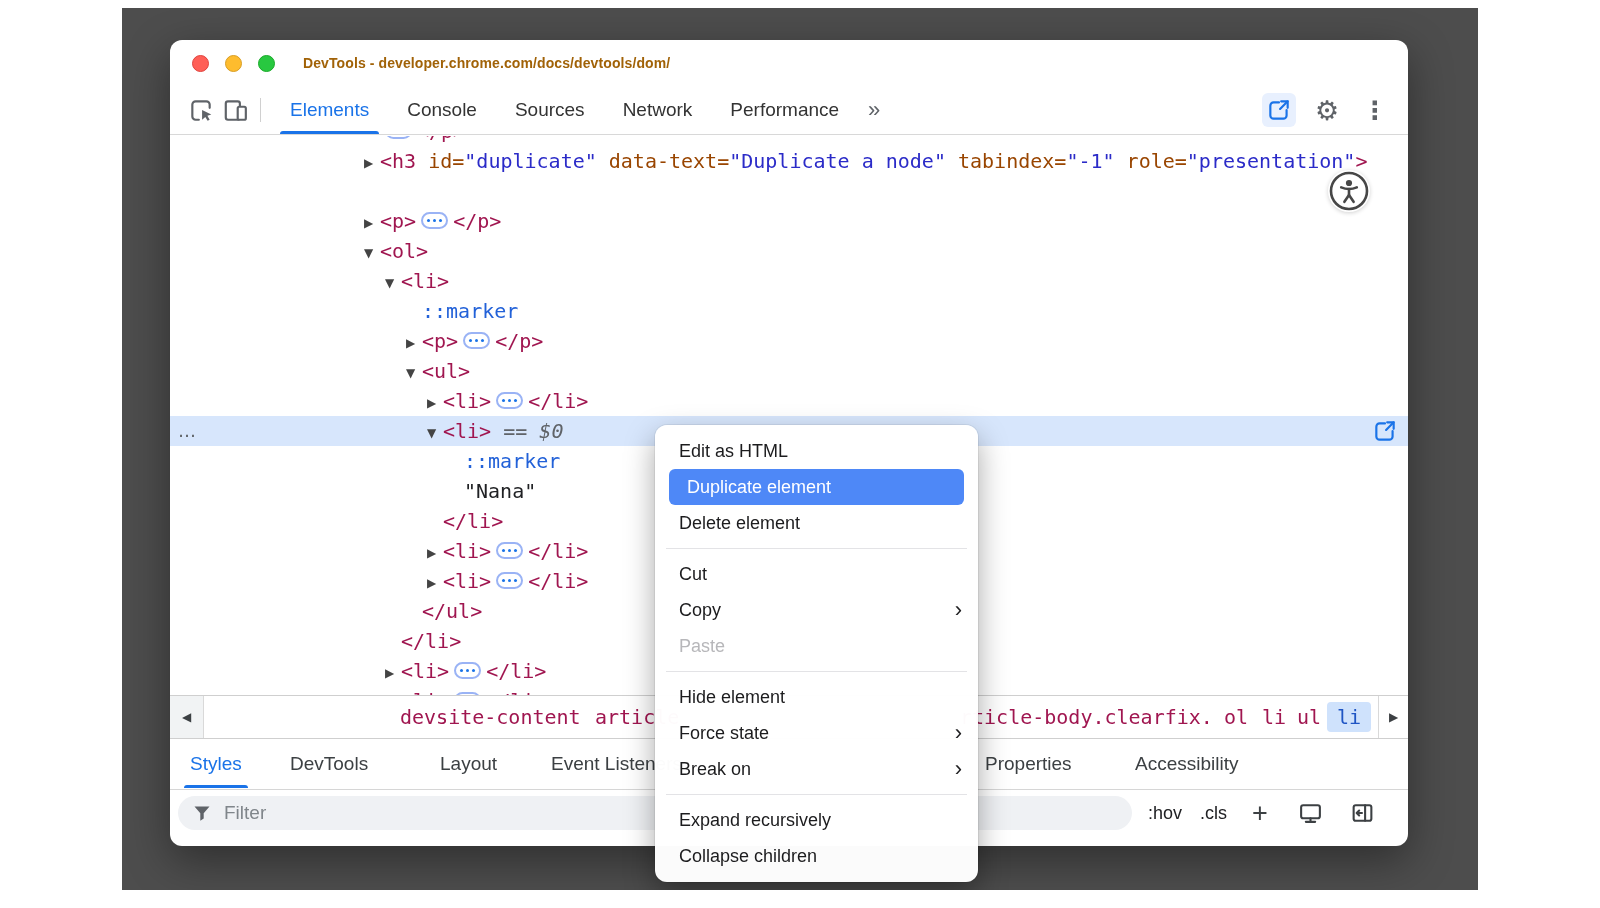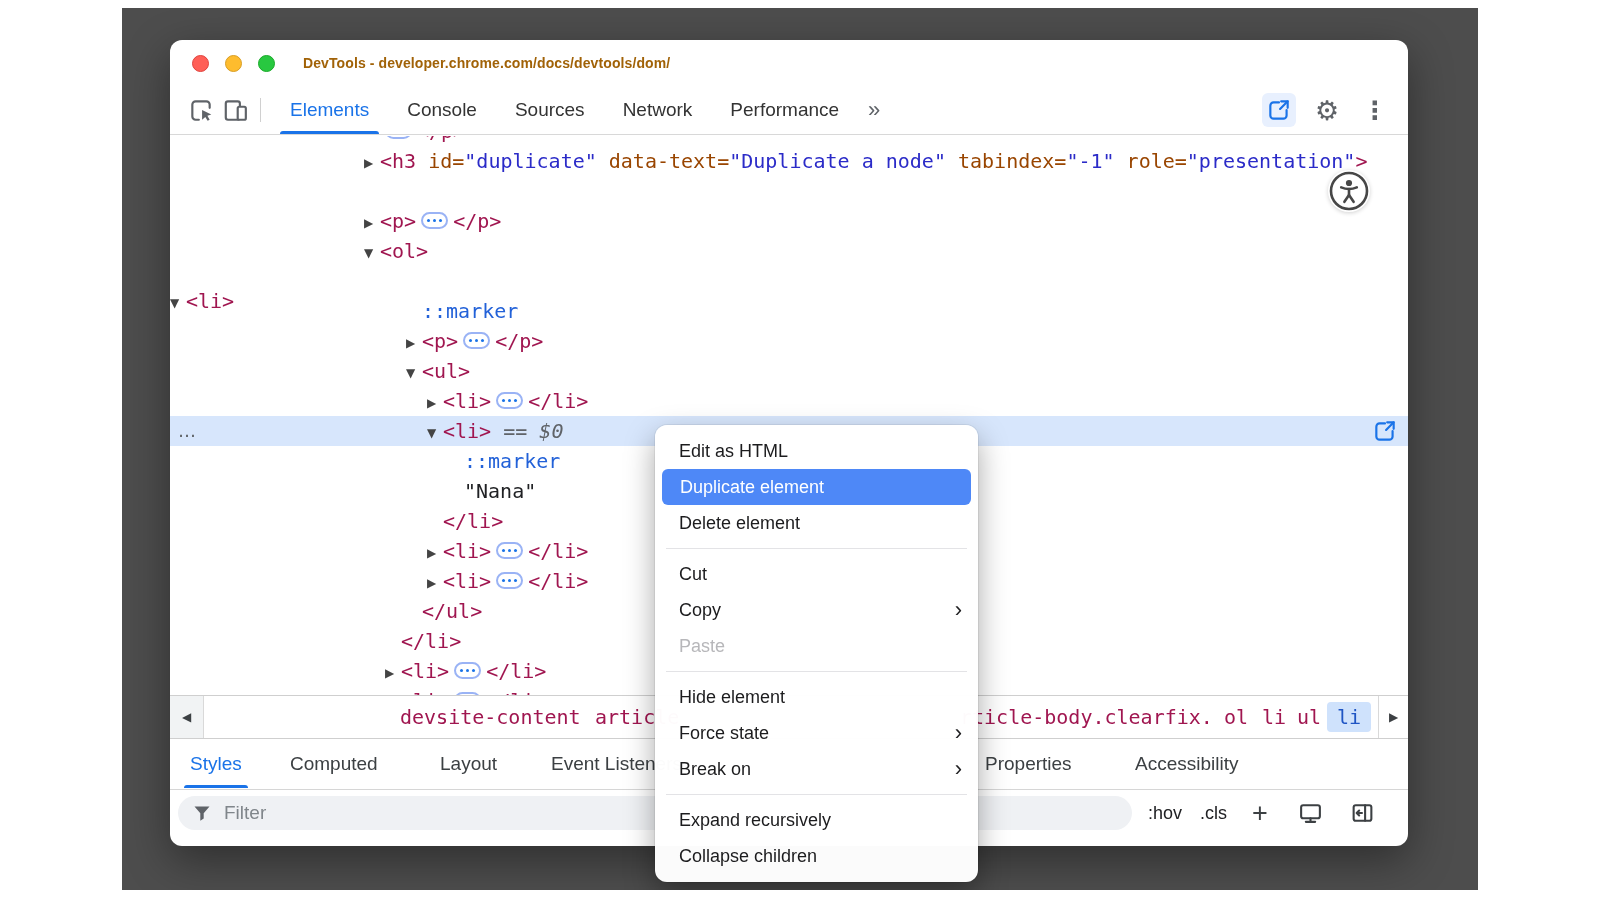--- a/index.html
+++ b/index.html
@@ -81,21 +81,21 @@
     background:#eff1f4;display:flex;align-items:center;padding-left:14px}
   .filter-ph{font-size:19px;color:#80868b;margin-left:12px}
   .fb-ctl{position:absolute;top:50%;transform:translateY(-50%);font-size:18px;color:#202124}
   .fb-plus{font-size:27px;color:#3c4043;font-weight:400}
   
   .ctxmenu{position:absolute;left:533px;top:417px;width:323px;padding:8px 0;
     background:rgba(255,255,255,.98);border-radius:12px;
     box-shadow:0 12px 30px rgba(0,0,0,.35),0 0 0 1px rgba(0,0,0,.06)}
   .mitem{position:relative;height:36px;line-height:36px;padding-left:24px;font-size:18px;
     color:#1c1c1e;white-space:nowrap}
-  .mitem.hl{margin:0 7px;padding-left:18px;background:var(--mhl);color:#fff;border-radius:6px}
+  .mitem.hl{margin:0 14px;padding-left:18px;background:var(--mhl);color:#fff;border-radius:6px}
   .mitem.dis{color:#b7b7ba}
   .chev{position:absolute;right:16px;top:0;font-size:22px;color:#1f1f21}
   .msep{height:1px;background:#e3e3e6;margin:7px 11px}
   svg{display:block}
 </style>
 </head>
 <body>
 
 <div class="backdrop">
   <div class="window">
@@ -144,21 +144,21 @@
             <span class="kebab">⋮</span>
           </span>
       </div>
     </div>
 
     <div class="tree" id="dom-tree">
         <div class="tree-row" style="top: -20px; padding-left: 194px;"><span class="arr"></span><span class="pill"></span><span class="seg-tag">&lt;/p&gt;</span></div>
         <div class="tree-row" style="top: 10px; padding-left: 194px;"><span class="arr">▶</span><span class="seg-tag">&lt;h3 </span><span class="seg-attr">id=</span><span class="seg-val">"duplicate"</span><span class="seg-attr"> data-text=</span><span class="seg-val">"Duplicate a node"</span><span class="seg-attr"> tabindex=</span><span class="seg-val">"-1"</span><span class="seg-attr"> role=</span><span class="seg-val">"presentation"</span><span class="seg-tag">&gt;</span></div>
         <div class="tree-row" style="top: 70px; padding-left: 194px;"><span class="arr">▶</span><span class="seg-tag">&lt;p&gt;</span><span class="pill"><i></i></span><span class="seg-tag">&lt;/p&gt;</span></div>
         <div class="tree-row" style="top: 100px; padding-left: 194px;"><span class="arr">▼</span><span class="seg-tag">&lt;ol&gt;</span></div>
-        <div class="tree-row" style="top: 130px;  margin-top: 20px;"><span class="arr">▼</span><span class="seg-tag">&lt;li&gt;</span></div>
+        <div class="tree-row" style="top: 130px; padding-left: 215px;"><span class="arr">▼</span><span class="seg-tag">&lt;li&gt;</span></div>
         <div class="tree-row" style="top: 160px; padding-left: 236px;"><span class="arr"></span><span class="seg-pseudo">::marker</span></div>
         <div class="tree-row" style="top: 190px; padding-left: 236px;"><span class="arr">▶</span><span class="seg-tag">&lt;p&gt;</span><span class="pill"><i></i></span><span class="seg-tag">&lt;/p&gt;</span></div>
         <div class="tree-row" style="top: 220px; padding-left: 236px;"><span class="arr">▼</span><span class="seg-tag">&lt;ul&gt;</span></div>
         <div class="tree-row" style="top: 250px; padding-left: 257px;"><span class="arr">▶</span><span class="seg-tag">&lt;li&gt;</span><span class="pill"><i></i></span><span class="seg-tag">&lt;/li&gt;</span></div>
         <div class="tree-row selected" style="top: 280px; padding-left: 257px;"><span class="arr">▼</span><span class="seg-tag">&lt;li&gt;</span><span class="seg-meta"> == </span><span class="seg-dollar">$0</span><span class="gutter-dots">…</span><span class="row-badge"><svg width="26" height="26" viewBox="0 0 24 24" fill="none" stroke="#1a73e8" stroke-width="2" stroke-linecap="round" stroke-linejoin="round">
     <path d="M12 5 H7 a3 3 0 0 0 -3 3 v9 a3 3 0 0 0 3 3 h9 a3 3 0 0 0 3 -3 v-5"></path>
     <path d="M14 4 h6 v6"></path>
               <path d="M20 4 L13 11"></path>
   </svg></span></div>
         <div class="tree-row" style="top: 310px; padding-left: 278px;"><span class="arr"></span><span class="seg-pseudo">::marker</span></div>
@@ -192,21 +192,21 @@
           <span class="crumb" style="left: 1054px;">ol</span>
           <span class="crumb" style="left: 1092px;">li</span>
           <span class="crumb" style="left: 1127px;">ul</span>
           <span class="crumb sel" style="left: 1157px;">li</span>
         </div>
       <div class="crumb-nav right">▶</div>
     </div>
 
     <div class="paneltabs" id="panel-tabs">
         <span class="ptab active" style="left: 20px;">Styles</span>
-        <span class="ptab" style="left: 120px;">Computed</span>
+        <span class="ptab" style="left: 120px;">DevTools</span>
         <span class="ptab" style="left: 270px;">Layout</span>
         <span class="ptab" style="left: 381px;">Event Listeners</span>
         <span class="ptab" style="left: 815px;">Properties</span>
         <span class="ptab" style="left: 965px;">Accessibility</span>
       </div>
 
     <div class="filterbar">
       <div class="filter-input">
         <svg width="20" height="20" viewBox="0 0 20 20">
           <path d="M2.5 3.5 h15 l-5.8 6.8 v5.2 l-3.4 2.2 v-7.4 z" fill="#5f6368"></path>

